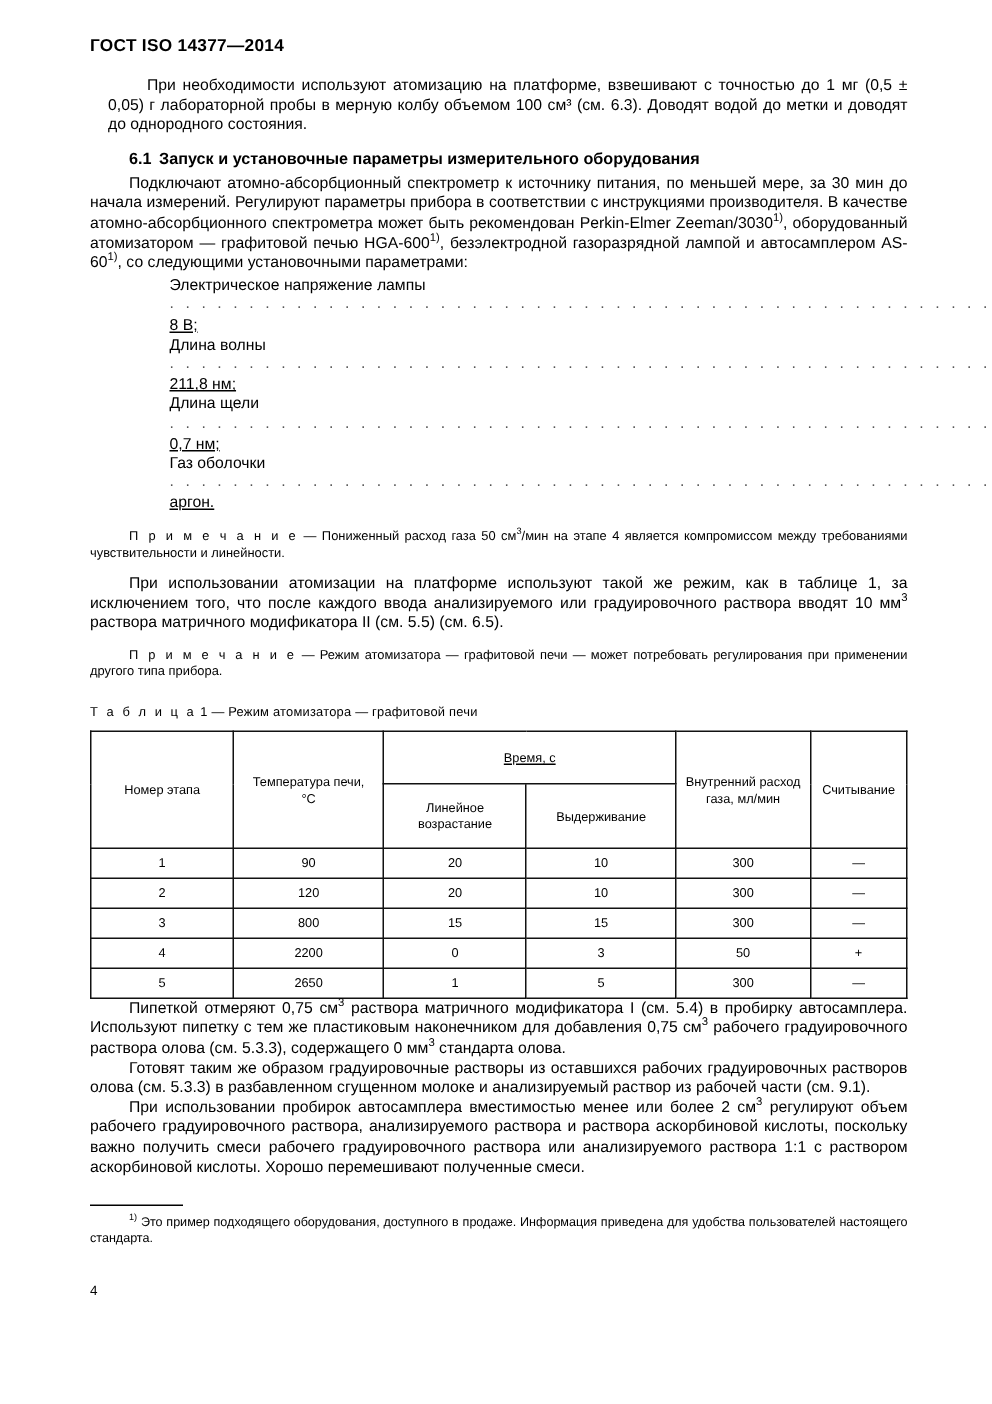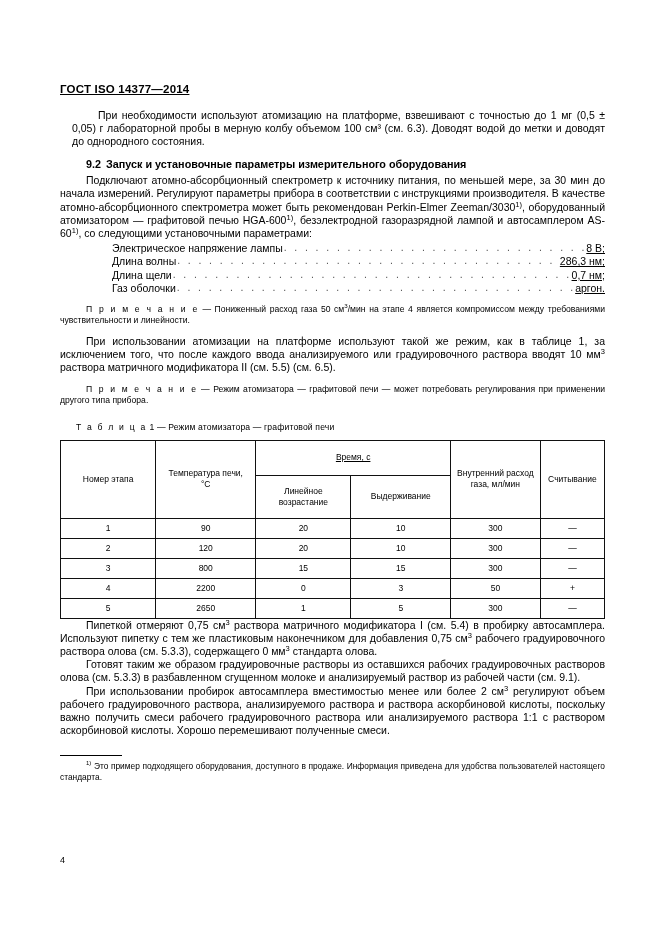--- a/index.html
+++ b/index.html
@@ -27,23 +27,22 @@
     left: 60px;
     top: 0;
     width: 545px;
   }
 
   
   .doc-header {
     font-size: 11.5px;
     font-weight: bold;
     letter-spacing: 0.2px;
-    padding-top: 82px;
+    padding-top: 24px;
     line-height: 14px;
-    text-decoration: underline;
   }
 
   
   p.para {
     margin: 0;
     font-size: 10.5px;
     line-height: 13.2px;
     text-align: justify;
     text-justify: inter-word;
     text-indent: 26px;
@@ -69,20 +68,21 @@
     padding: 0;
     list-style: none;
   }
   .spec-list li {
     font-size: 10.5px;
     line-height: 13.2px;
     display: flex;
     align-items: baseline;
     padding-left: 52px;
     white-space: nowrap;
+    flex-direction: column;
   }
   .spec-list .lbl { flex: 0 0 auto; }
   .spec-list .dots {
     flex: 1 1 auto;
     overflow: hidden;
     margin: 0 1px;
     position: relative;
     top: -1px;
     font-size: 10.5px;
     letter-spacing: 2.4px;
@@ -104,21 +104,20 @@
     letter-spacing: 1.6px;
   }
 
   
   .tbl-caption {
     font-size: 8.6px;
     line-height: 11px;
     letter-spacing: 0.15px;
     padding-top: 16px;
     padding-bottom: 7px;
-    margin-left: 16px;
   }
   .tbl-caption .tw { letter-spacing: 1.7px; }
 
   
   table.gost {
     border-collapse: collapse;
     width: 100%;
     font-size: 8.5px;
     table-layout: fixed;
   }
@@ -178,34 +177,34 @@
 </head>
 <body>
 
 <div class="page">
   <div class="content">
 
     <div class="doc-header">ГОСТ ISO 14377—2014</div>
 
     <p class="para first"><span>При необходимости используют атомизацию на платформе, взвешивают с точностью до 1 мг (0,5 ± 0,05) г лабораторной пробы в мерную колбу объемом 100 см³ (см. 6.3). Доводят водой до метки и доводят до однородного состояния.</span></p>
 
-    <h2 class="sect"><span class="num">9.2</span><span>Запуск и установочные параметры измерительного оборудования</span></h2>
+    <h2 class="sect"><span class="num">6.1</span><span>Запуск и установочные параметры измерительного оборудования</span></h2>
 
     <p class="para"><span>Подключают атомно-абсорбционный спектрометр к источнику питания, по меньшей мере, за 30 мин до начала измерений. Регулируют параметры прибора в соответствии с инструкциями производителя. В качестве атомно-абсорбционного спектрометра может быть рекомендован Perkin-Elmer Zeeman/3030</span><sup>1)</sup><span>, оборудованный атомизатором — графитовой печью HGA-600</span><sup>1)</sup><span>, безэлектродной газоразрядной лампой и автосамплером AS-60</span><sup>1)</sup><span>, со следующими установочными параметрами:</span></p>
 
     <ul class="spec-list">
       <li>
         <span class="lbl">Электрическое напряжение лампы</span>
         <span class="dots">. . . . . . . . . . . . . . . . . . . . . . . . . . . . . . . . . . . . . . . . . . . . . . . . . . . . . . . . . . . . . . . . . . . . . . . . . . . . . . . . . . . . . . . . . . . . . . . . . . .</span>
         <span class="val">8 В;</span>
       </li>
       <li>
         <span class="lbl">Длина волны</span>
         <span class="dots">. . . . . . . . . . . . . . . . . . . . . . . . . . . . . . . . . . . . . . . . . . . . . . . . . . . . . . . . . . . . . . . . . . . . . . . . . . . . . . . . . . . . . . . . . . . . . . . . . . .</span>
-        <span class="val">286,3 нм;</span>
+        <span class="val">211,8 нм;</span>
       </li>
       <li>
         <span class="lbl">Длина щели</span>
         <span class="dots">. . . . . . . . . . . . . . . . . . . . . . . . . . . . . . . . . . . . . . . . . . . . . . . . . . . . . . . . . . . . . . . . . . . . . . . . . . . . . . . . . . . . . . . . . . . . . . . . . . .</span>
         <span class="val">0,7 нм;</span>
       </li>
       <li>
         <span class="lbl">Газ оболочки</span>
         <span class="dots">. . . . . . . . . . . . . . . . . . . . . . . . . . . . . . . . . . . . . . . . . . . . . . . . . . . . . . . . . . . . . . . . . . . . . . . . . . . . . . . . . . . . . . . . . . . . . . . . . . .</span>
         <span class="val">аргон.</span>

